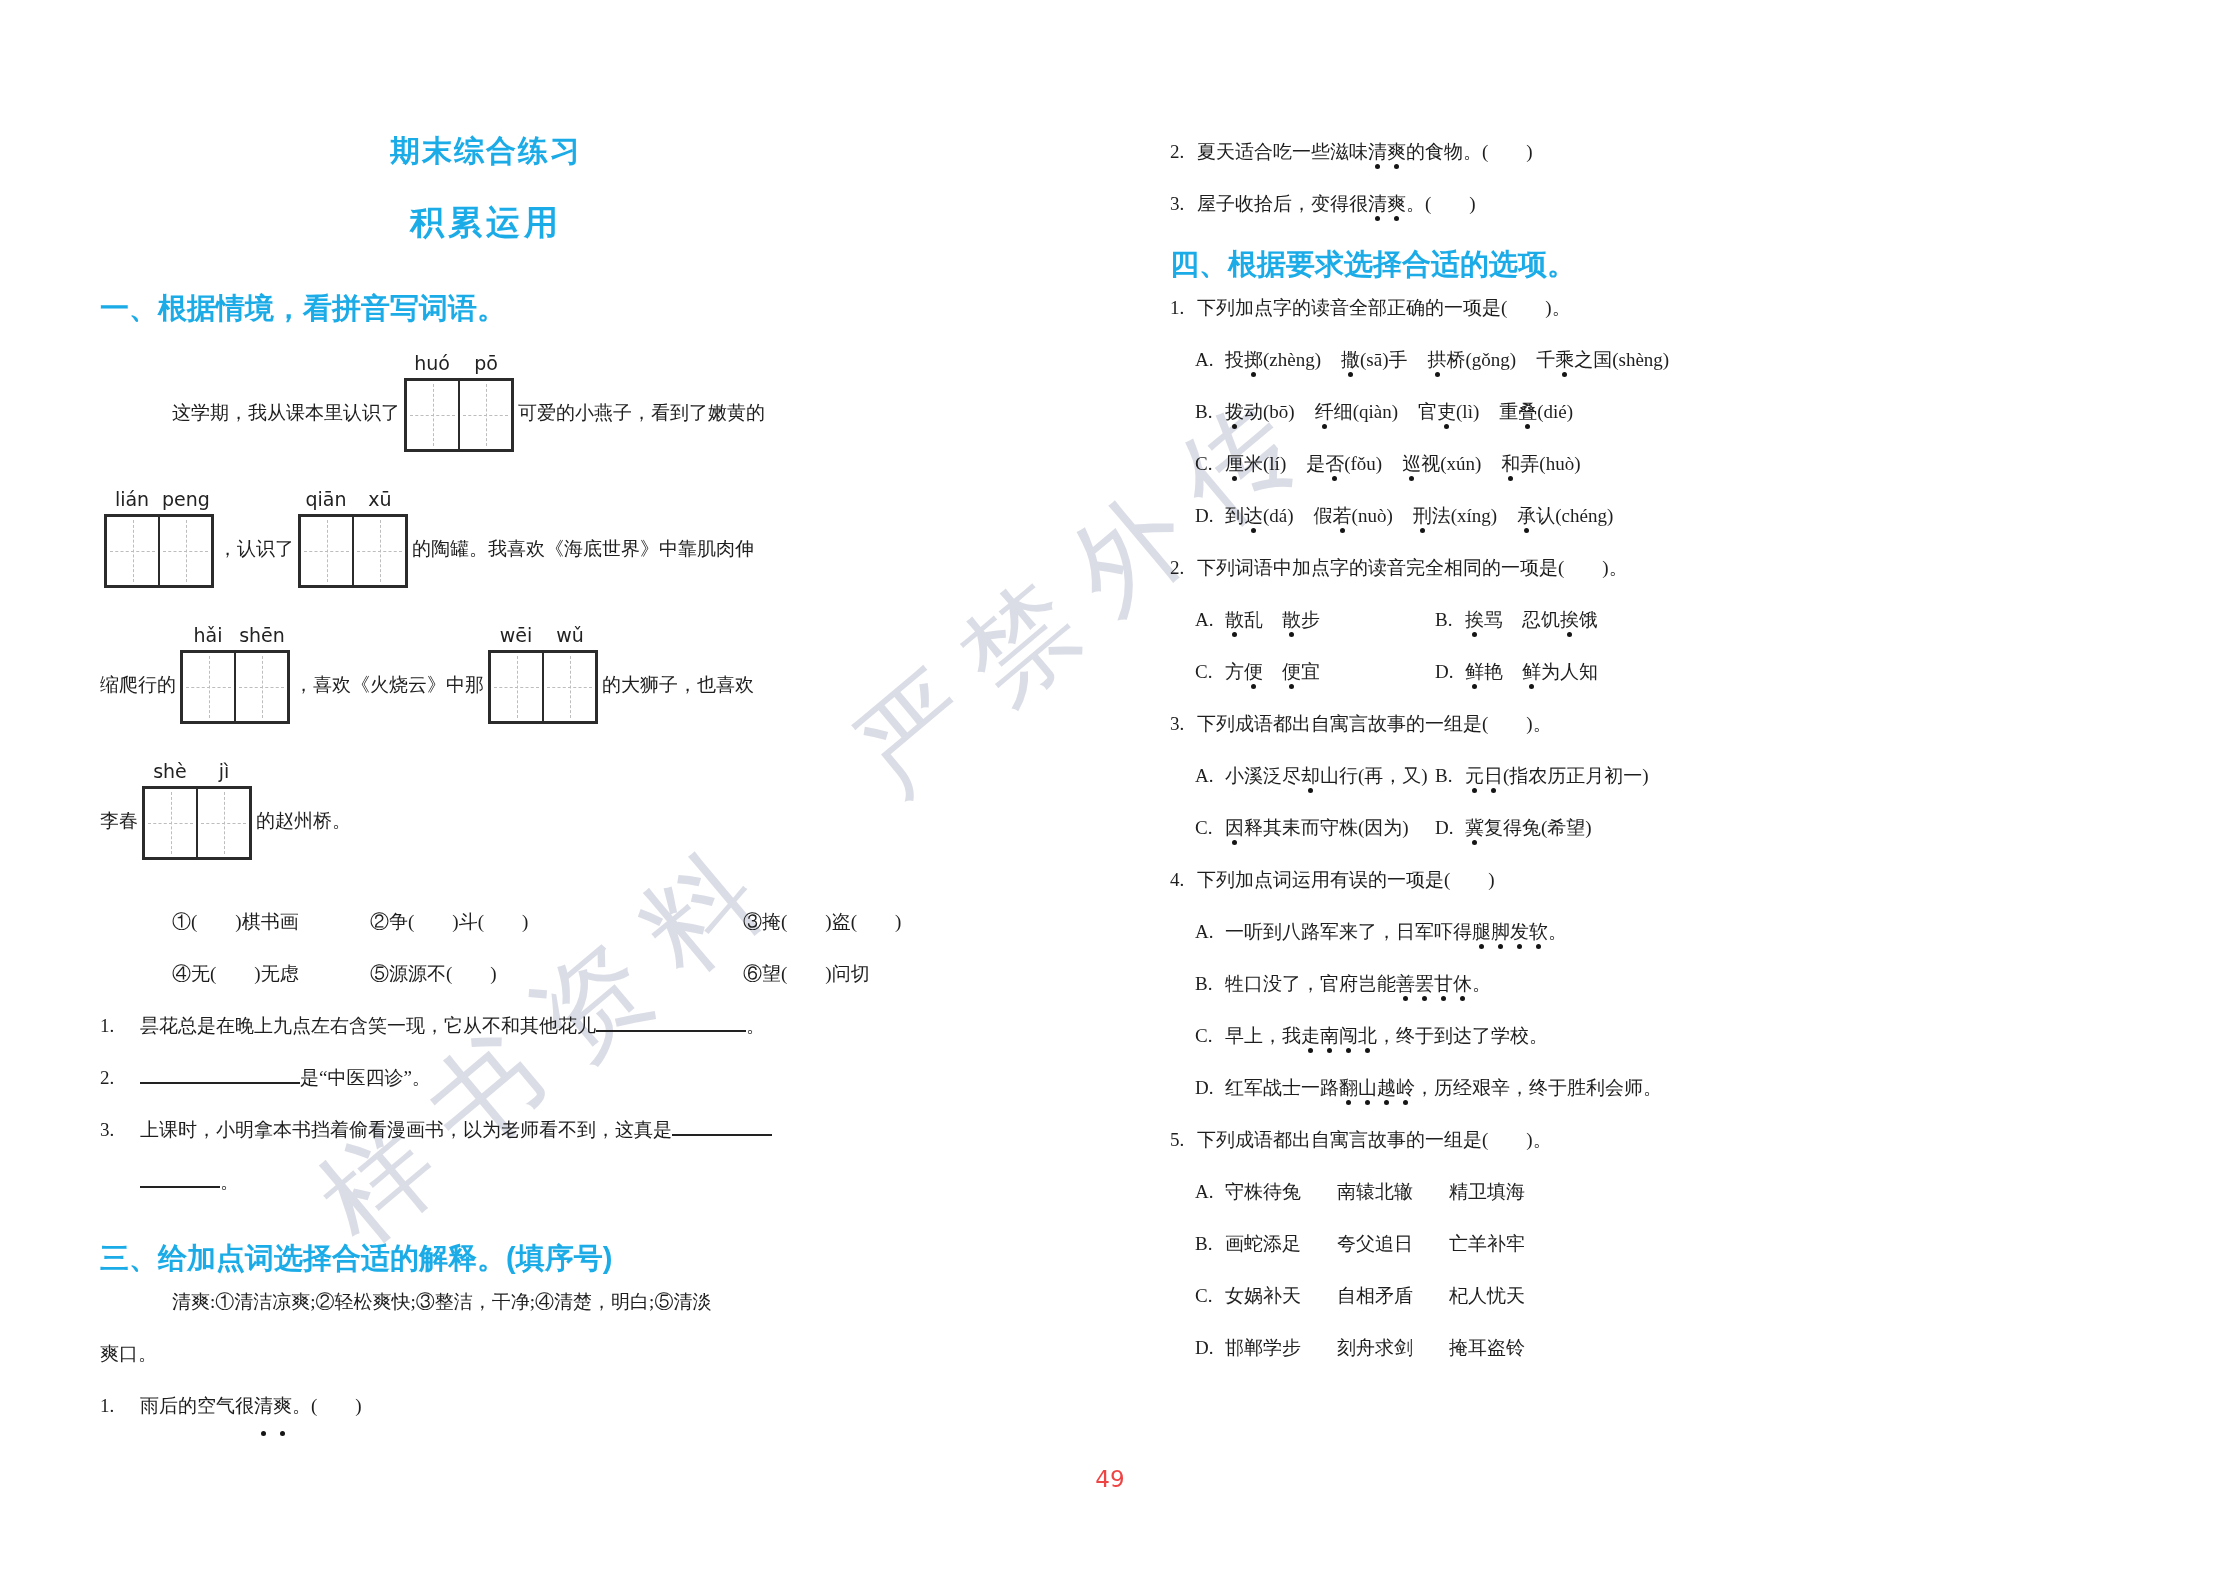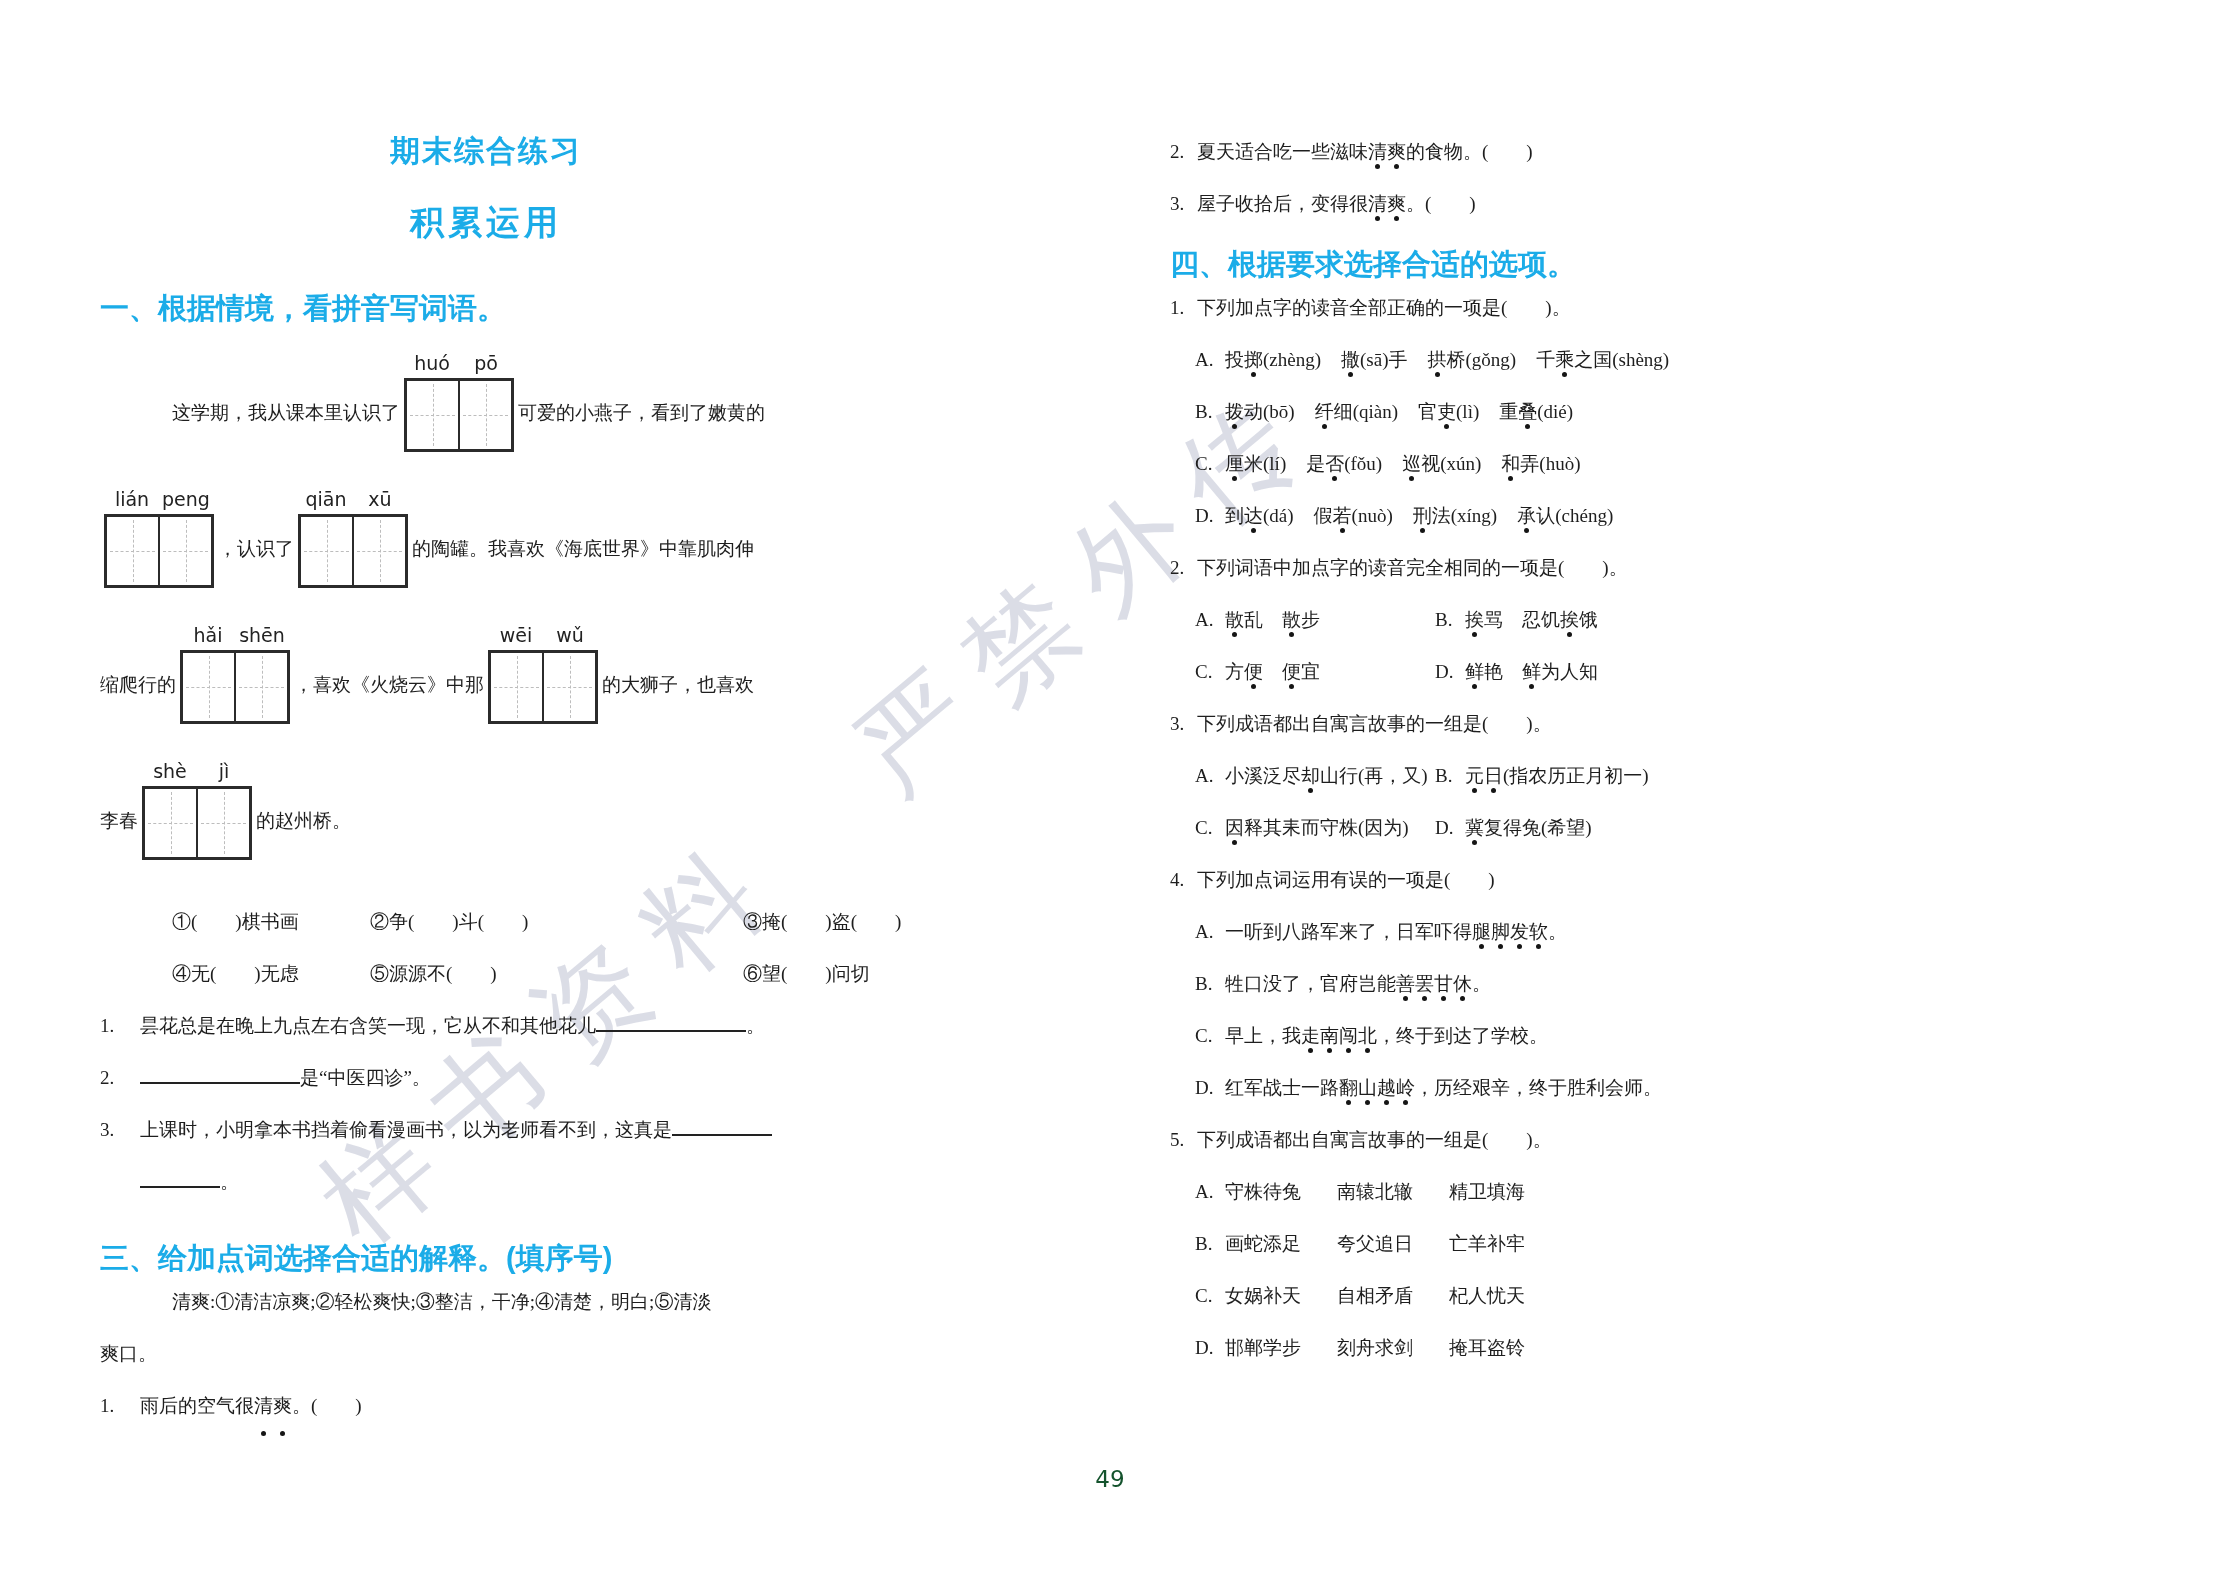--- a/index.html
+++ b/index.html
@@ -52,21 +52,21 @@
   .row{height:52px;display:flex;align-items:center;font-size:19px;white-space:nowrap;}
   .rnum{width:27px;flex:0 0 27px;}
   .opt{padding-left:25px;}
   .letter{width:30px;flex:0 0 30px;}
   .q1row .w{margin-right:20px;}
   .grid2{display:grid;grid-template-columns:30px 210px 30px auto;align-items:center;}
   .q5row .w{margin-right:36px;}
   .secrow{height:52px;display:flex;align-items:flex-end;}
   
   .pagenum{position:absolute;left:0;right:0;top:1466px;text-align:center;
-           font-family:"DejaVu Sans",sans-serif;font-size:23px;color:#14532d;}
+           font-family:"DejaVu Sans",sans-serif;font-size:23px;color:#ef4444;}
 </style>
 </head>
 <body>
 
 <div class="sheet">
 
   <div class="watermark">样书资料　严禁外传</div>
 
   <div class="col-left">
     <div class="center-block">

